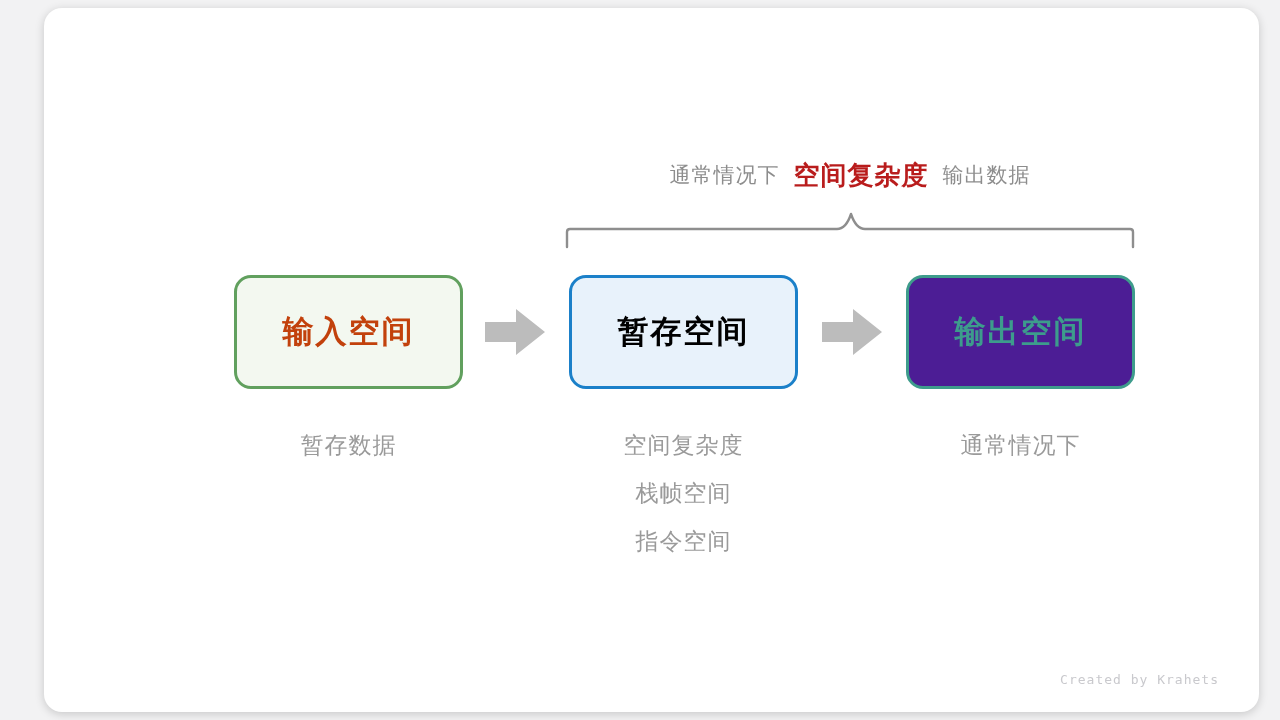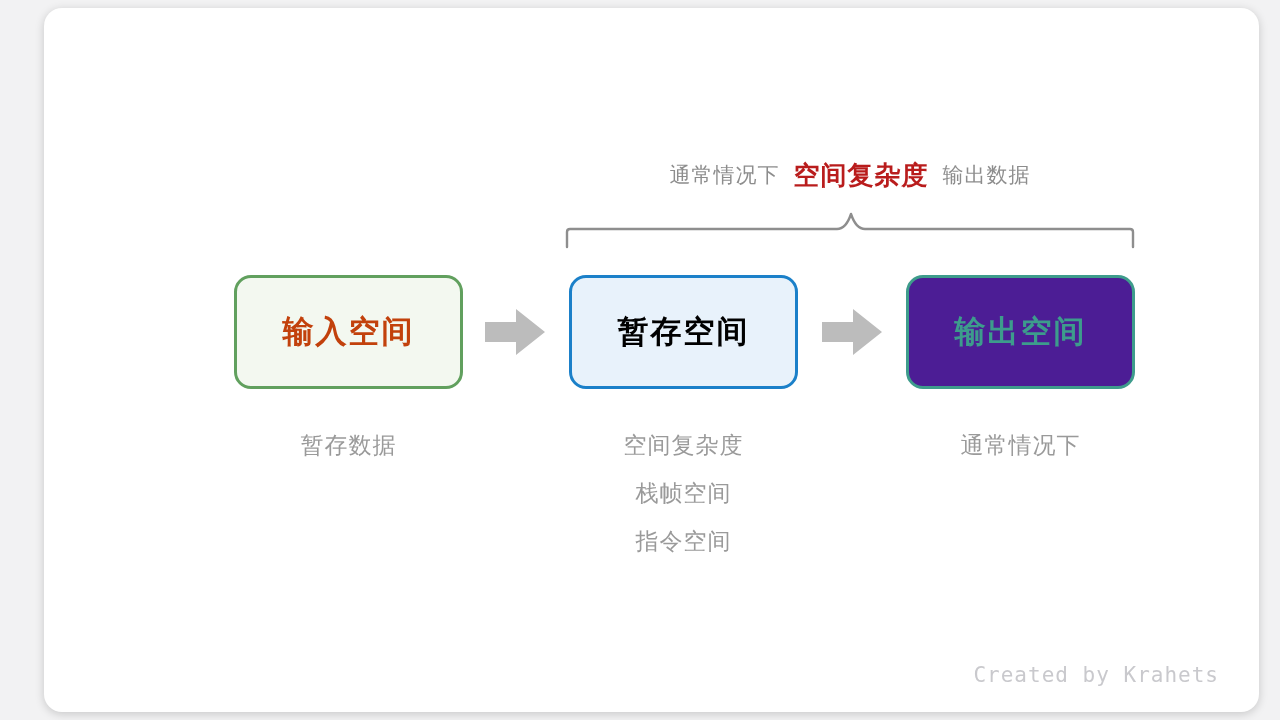--- a/index.html
+++ b/index.html
@@ -46,21 +46,21 @@
     position:absolute;top:413px;width:229px;
     text-align:center;font-size:23px;line-height:48px;
     color:#9a9a9a;letter-spacing:1px;
   }
   .notes-1{left:190px;}
   .notes-2{left:525px;}
   .notes-3{left:862px;}
   .watermark{
     position:absolute;right:40px;bottom:25px;
     font-family:"DejaVu Sans Mono","Liberation Mono",monospace;
-    font-size:21px;color:#c9c9cd;letter-spacing:1px;
+    font-size:13px;color:#c9c9cd;letter-spacing:1px;
   }
 </style>
 </head>
 <body>
 
 <div class="card">
 
   <div class="annotation">
     <span class="plain">通常情况下</span>
     <span class="strong">空间复杂度</span>

